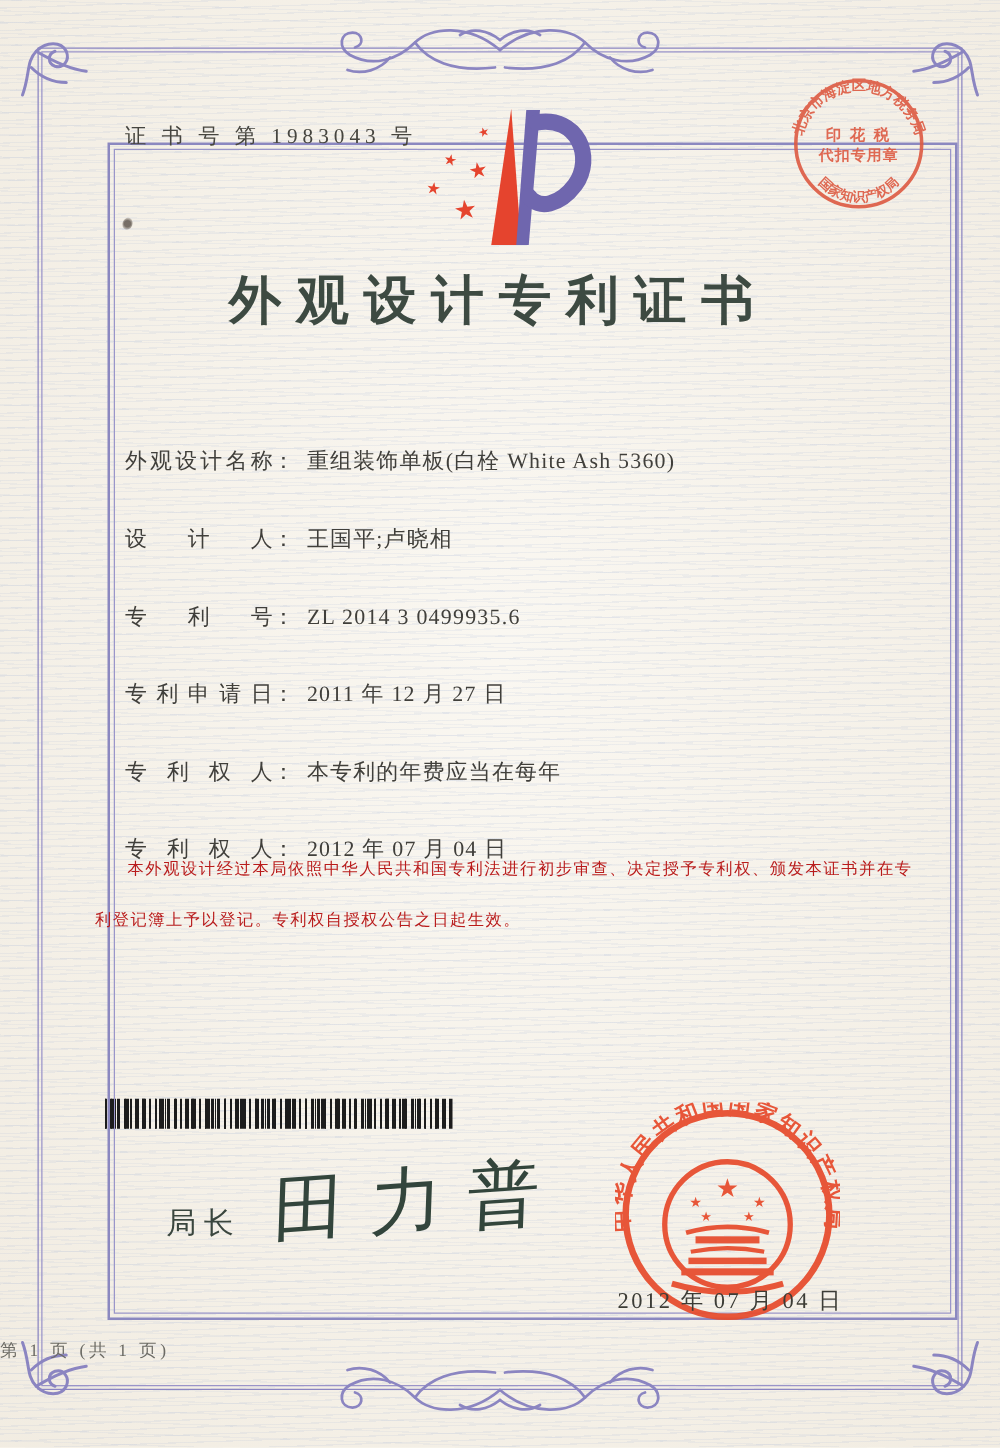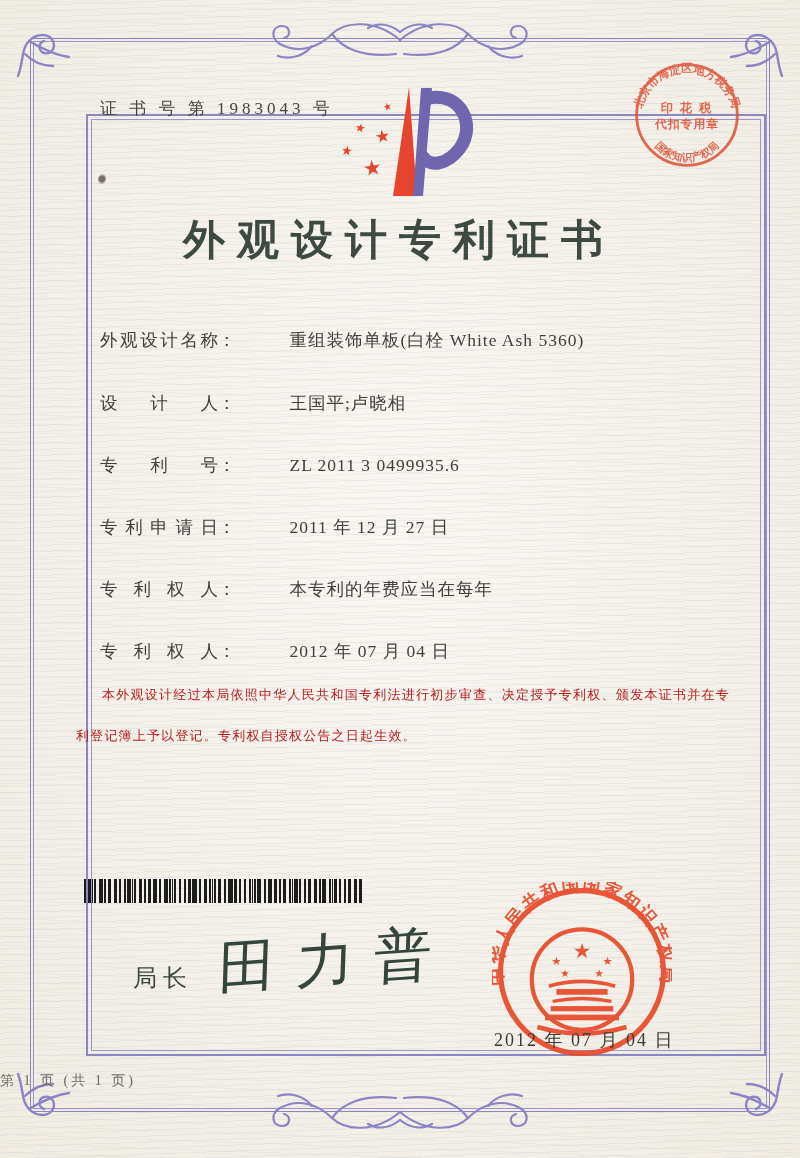--- a/index.html
+++ b/index.html
@@ -40,23 +40,23 @@
   }
   .logo{position:absolute;left:335px;top:84px;width:140px;height:118px;}
   .logo .star{position:absolute;color:#e5442e;line-height:1;}
   .tax-stamp{position:absolute;left:630px;top:58px;width:114px;height:114px;opacity:.9;}
   .doc-title{
     position:absolute;left:0;right:14px;top:212px;text-align:center;
     font-size:42px;font-weight:bold;letter-spacing:12px;color:#3d4a42;padding-left:12px;
   }
   .fields{position:absolute;left:100px;top:0;right:90px;}
   .field{position:absolute;left:0;font-size:17.5px;color:#403f3b;white-space:nowrap;}
-  .flabel{display:inline-block;width:118px;text-align:justify;text-align-last:justify;}
+  .flabel{display:inline-block;width:118px;text-align:justify;text-align-last:justify;margin-top:28px;}
   .fcolon{margin-right:10px;}
-  .fvalue{letter-spacing:1px;margin-left:44px;}
+  .fvalue{letter-spacing:1px;}
   .paragraphs{
     position:absolute;left:76px;right:70px;top:674px;
     font-size:13px;line-height:41px;letter-spacing:1.2px;color:#b91c1c;
     text-align:justify;
   }
   .paragraphs p{margin:0;text-indent:2em;}
   .barcode{
     position:absolute;left:84px;top:879px;width:278px;height:24px;
     background-image:
       repeating-linear-gradient(90deg,#1c1c1c 0 2px,transparent 2px 5px),
@@ -184,21 +184,21 @@
 <div class="doc-title">外观设计专利证书</div>
 
 <div class="fields">
   <div class="field" style="top:328px;">
     <span class="flabel">外观设计名称</span><span class="fcolon">：</span><span class="fvalue">重组装饰单板(白栓 White Ash 5360)</span>
   </div>
   <div class="field" style="top:391px;">
     <span class="flabel">设计人</span><span class="fcolon">：</span><span class="fvalue">王国平;卢晓相</span>
   </div>
   <div class="field" style="top:453px;">
-    <span class="flabel">专利号</span><span class="fcolon">：</span><span class="fvalue">ZL 2011 3 0499935.6</span>
+    <span class="flabel">专利号</span><span class="fcolon">：</span><span class="fvalue">ZL 2014 3 0499935.6</span>
   </div>
   <div class="field" style="top:515px;">
     <span class="flabel">专利申请日</span><span class="fcolon">：</span><span class="fvalue">2011 年 12 月 27 日</span>
   </div>
   <div class="field" style="top:577px;">
     <span class="flabel">专利权人</span><span class="fcolon">：</span><span class="fvalue">本专利的年费应当在每年</span>
   </div>
   <div class="field" style="top:639px;">
     <span class="flabel">专利权人</span><span class="fcolon">：</span><span class="fvalue">2012 年 07 月 04 日</span>
   </div>

